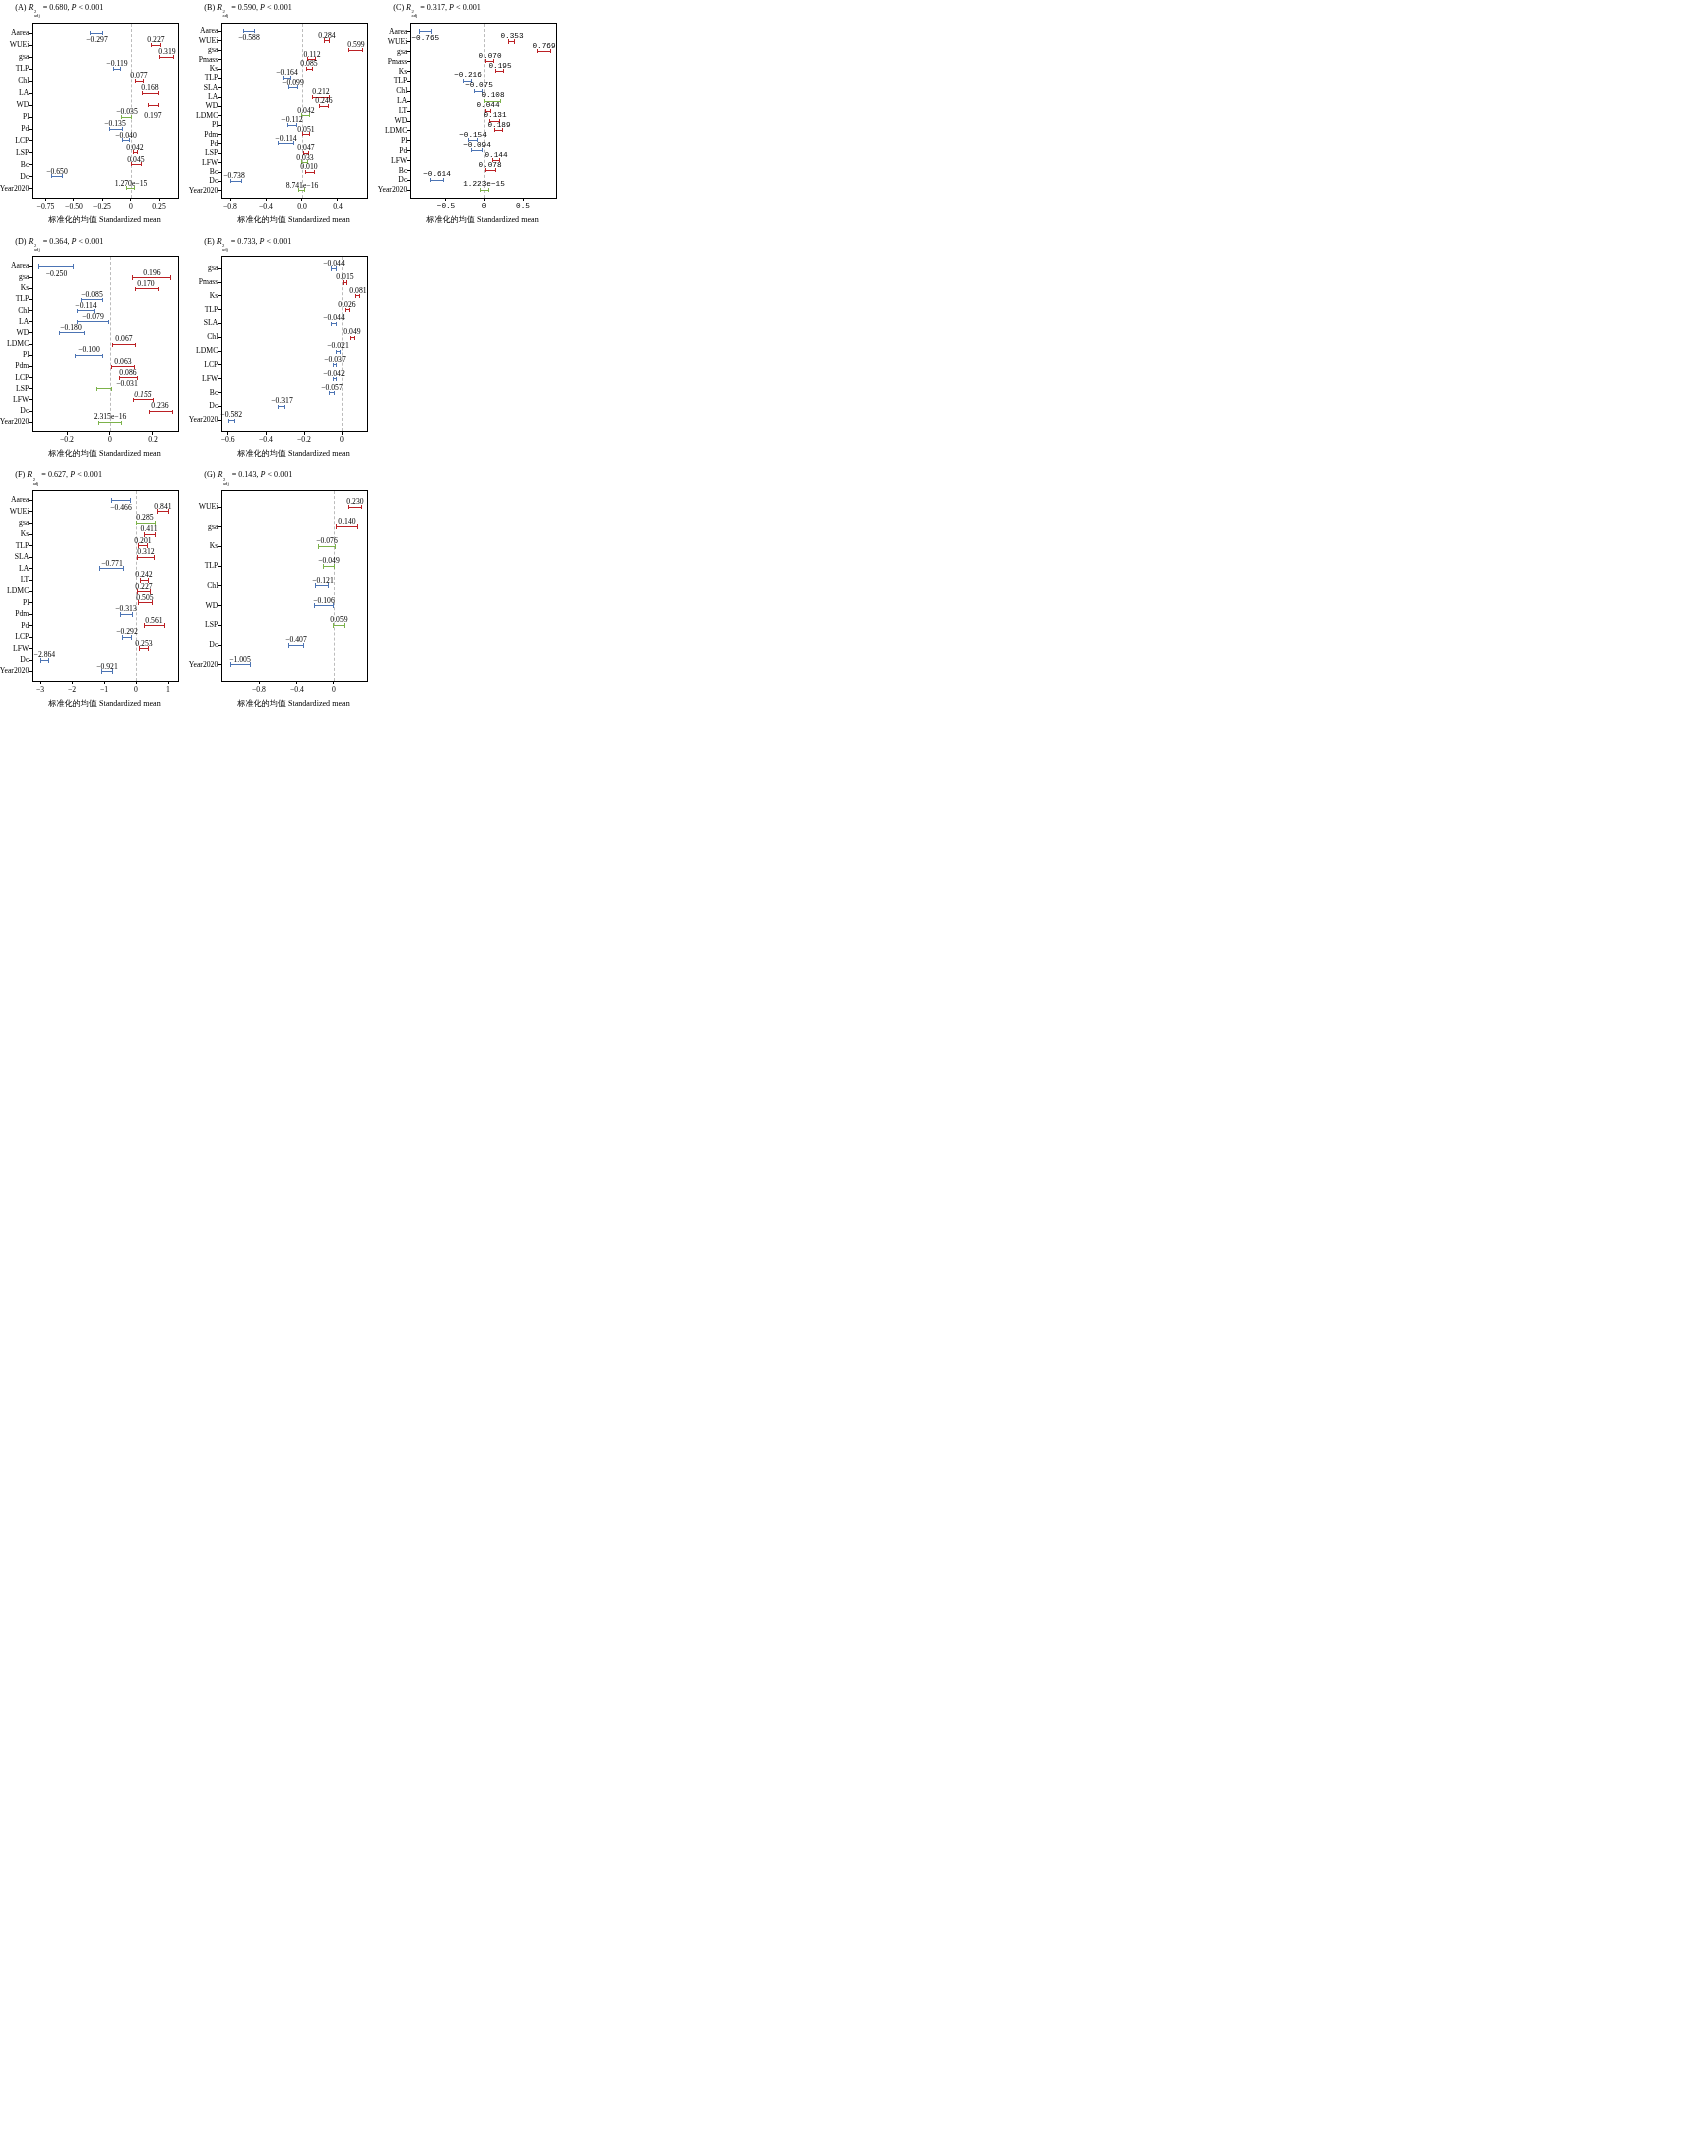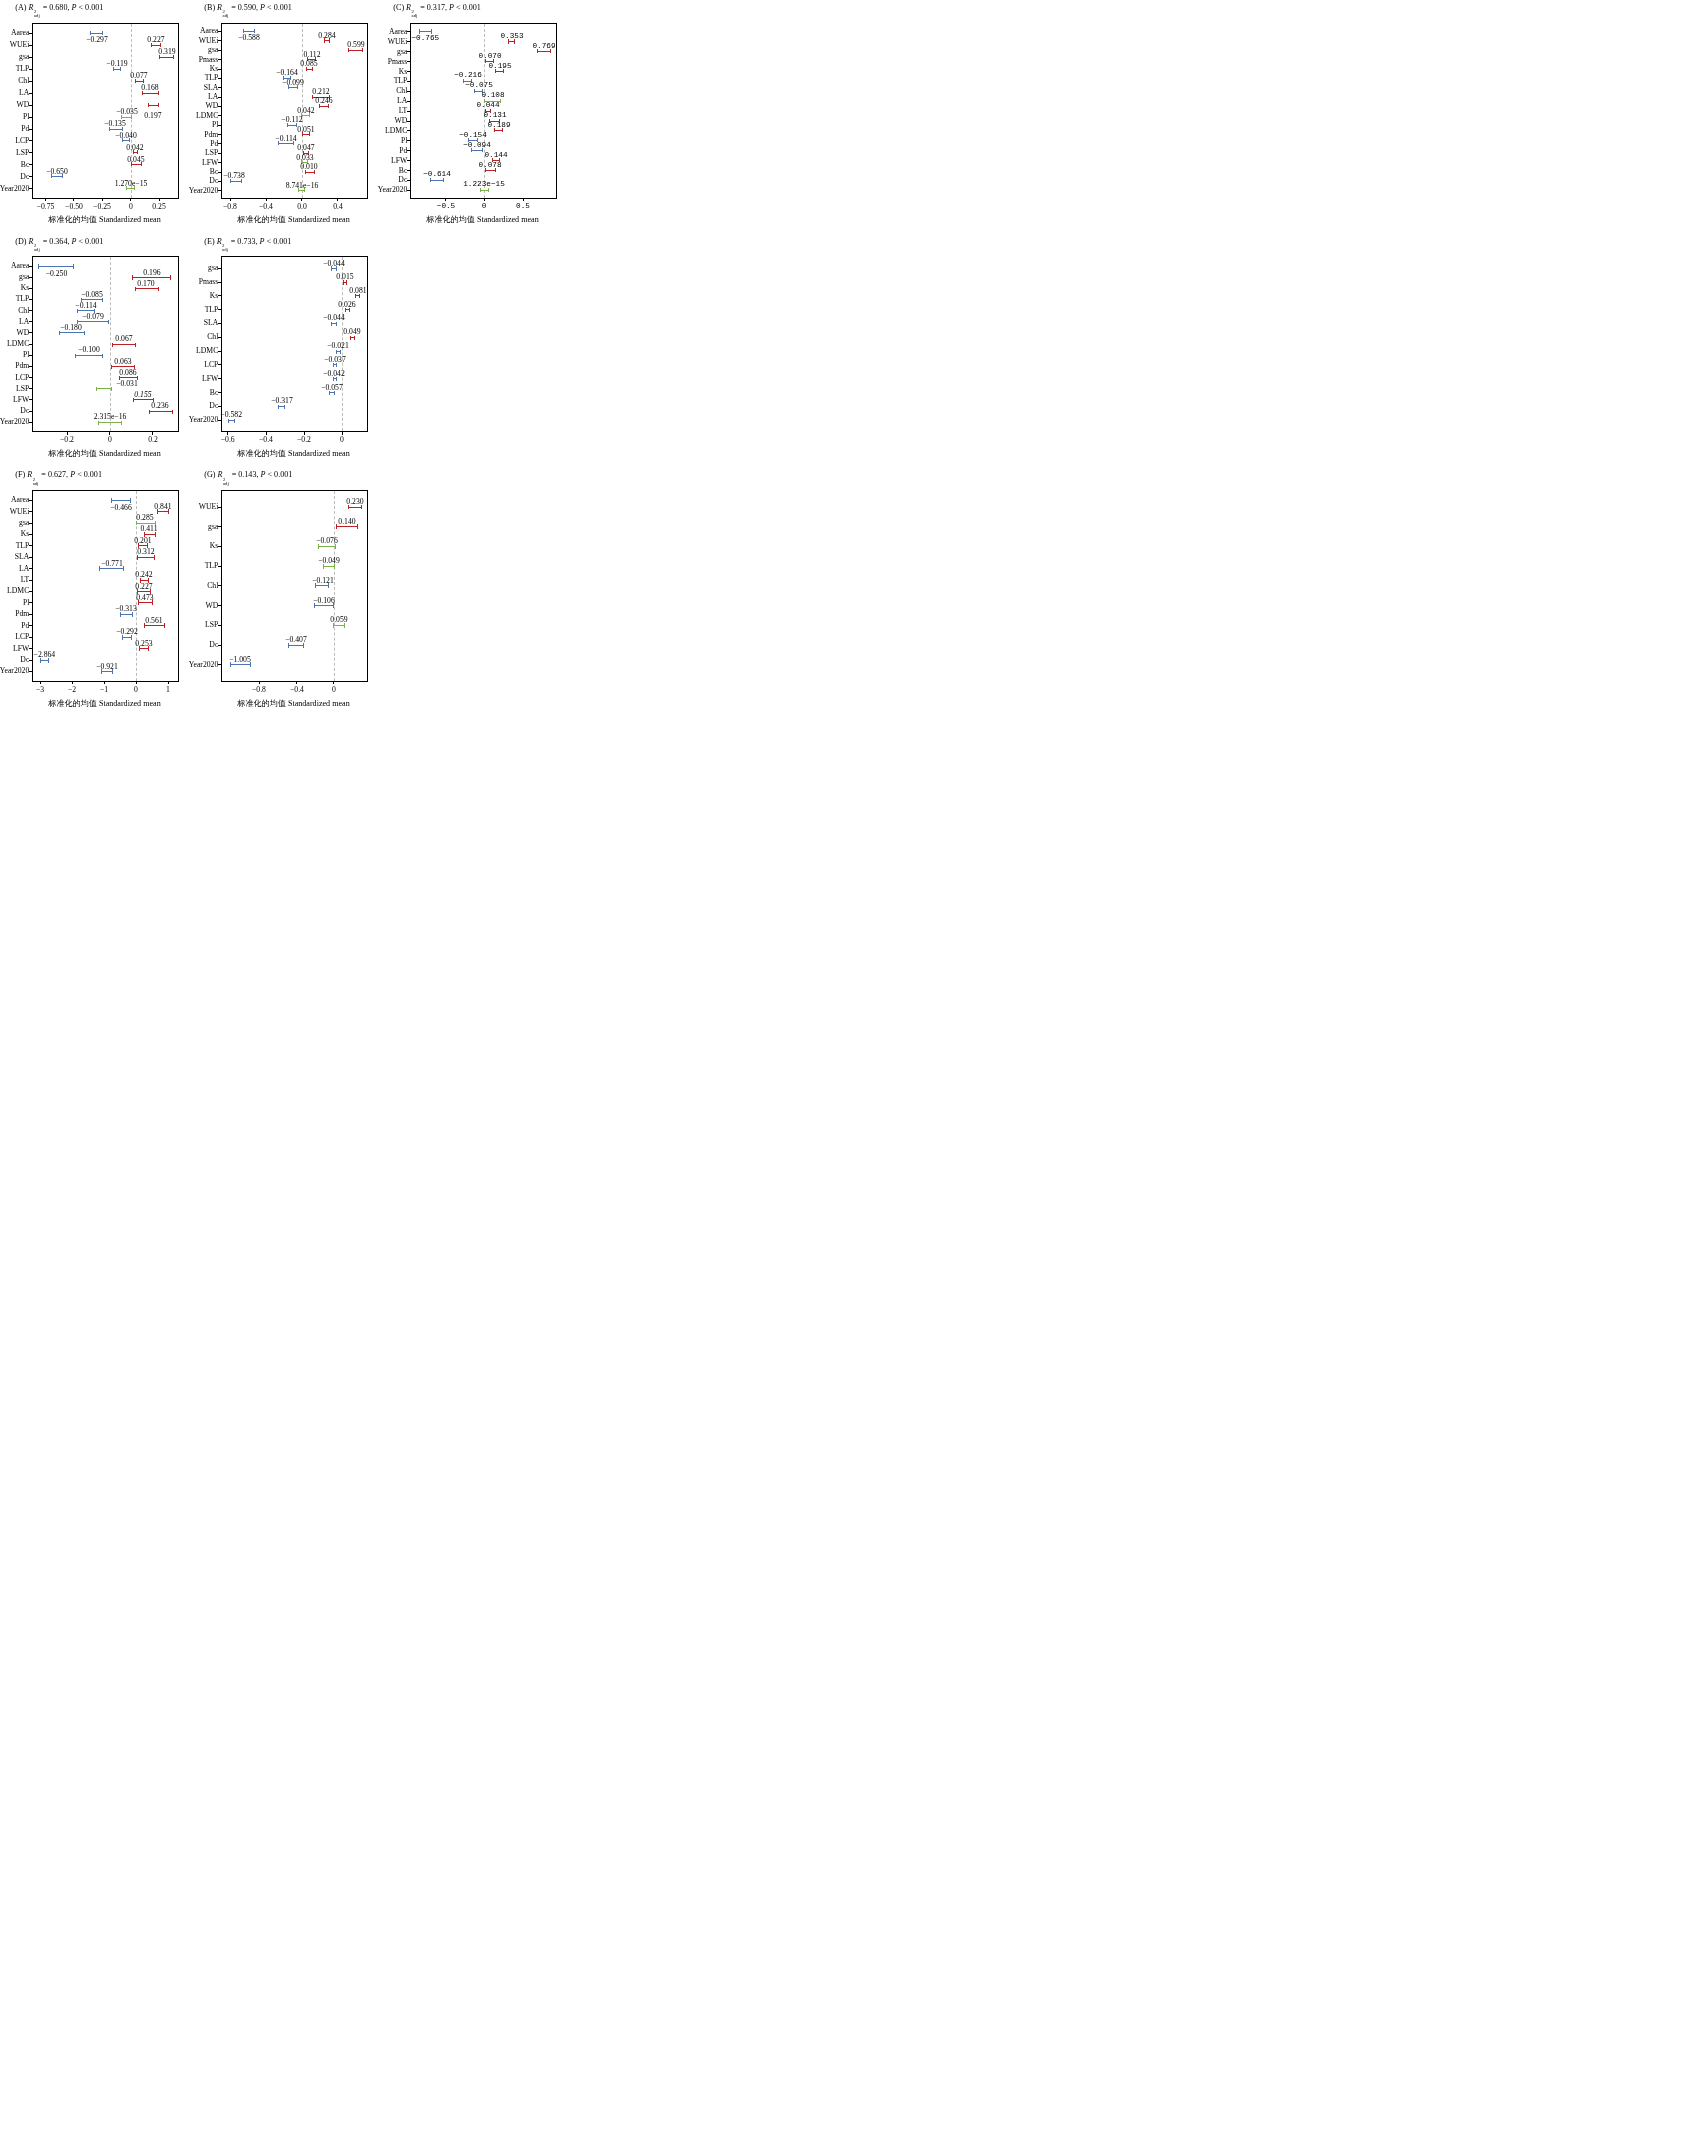--- a/index.html
+++ b/index.html
@@ -747,21 +747,21 @@
           <div class="bar" style="left: 104px; width: 13.5px; top: 100px; background: rgb(187, 32, 36);">
             <span class="cap l" style="background: rgb(187, 32, 36);"></span>
             <span class="cap r" style="background: rgb(187, 32, 36);"></span>
           </div>
           <div class="vlabel" style="left: 111px; top: 91px;">0.227</div>
           <div class="ytick" style="top: 111px;"></div>
           <div class="bar" style="left: 105px; width: 14.8px; top: 111px; background: rgb(187, 32, 36);">
             <span class="cap l" style="background: rgb(187, 32, 36);"></span>
             <span class="cap r" style="background: rgb(187, 32, 36);"></span>
           </div>
-          <div class="vlabel" style="left: 112px; top: 102px;">0.473</div>
+          <div class="vlabel" style="left: 112px; top: 102px;">0.505</div>
           <div class="ytick" style="top: 123px;"></div>
           <div class="bar" style="left: 87px; width: 13px; top: 123px; background: rgb(76, 116, 180);">
             <span class="cap l" style="background: rgb(76, 116, 180);"></span>
             <span class="cap r" style="background: rgb(76, 116, 180);"></span>
           </div>
           <div class="vlabel" style="left: 93px; top: 113px;">−0.313</div>
           <div class="ytick" style="top: 134px;"></div>
           <div class="bar" style="left: 111px; width: 21px; top: 134px; background: rgb(187, 32, 36);">
             <span class="cap l" style="background: rgb(187, 32, 36);"></span>
             <span class="cap r" style="background: rgb(187, 32, 36);"></span>

